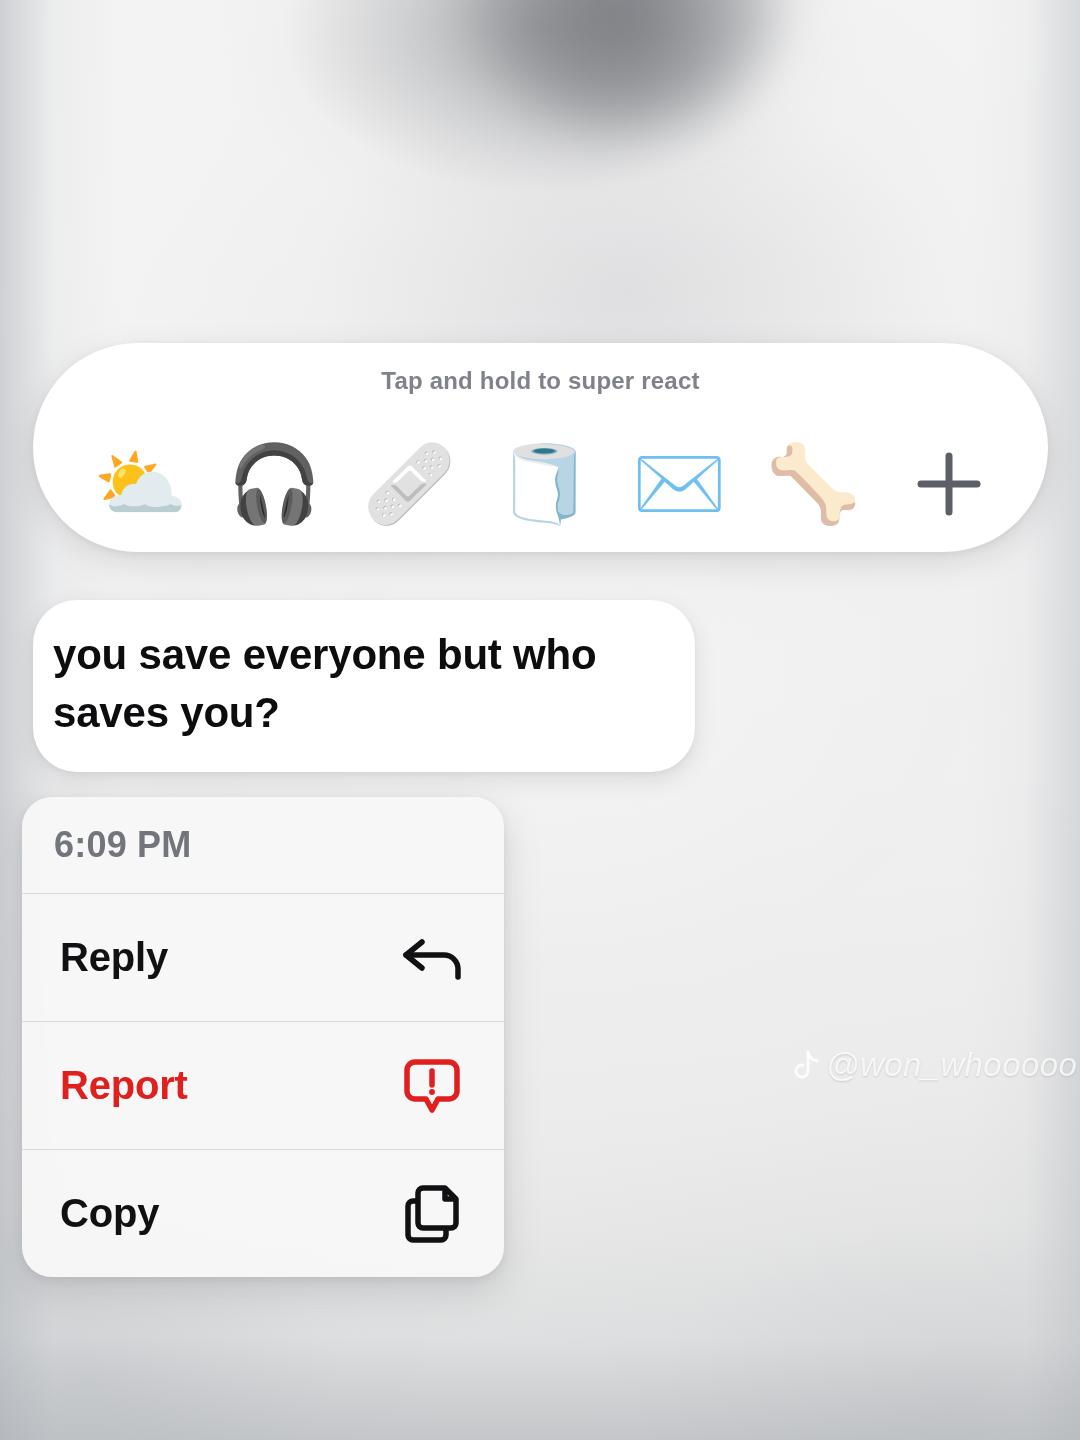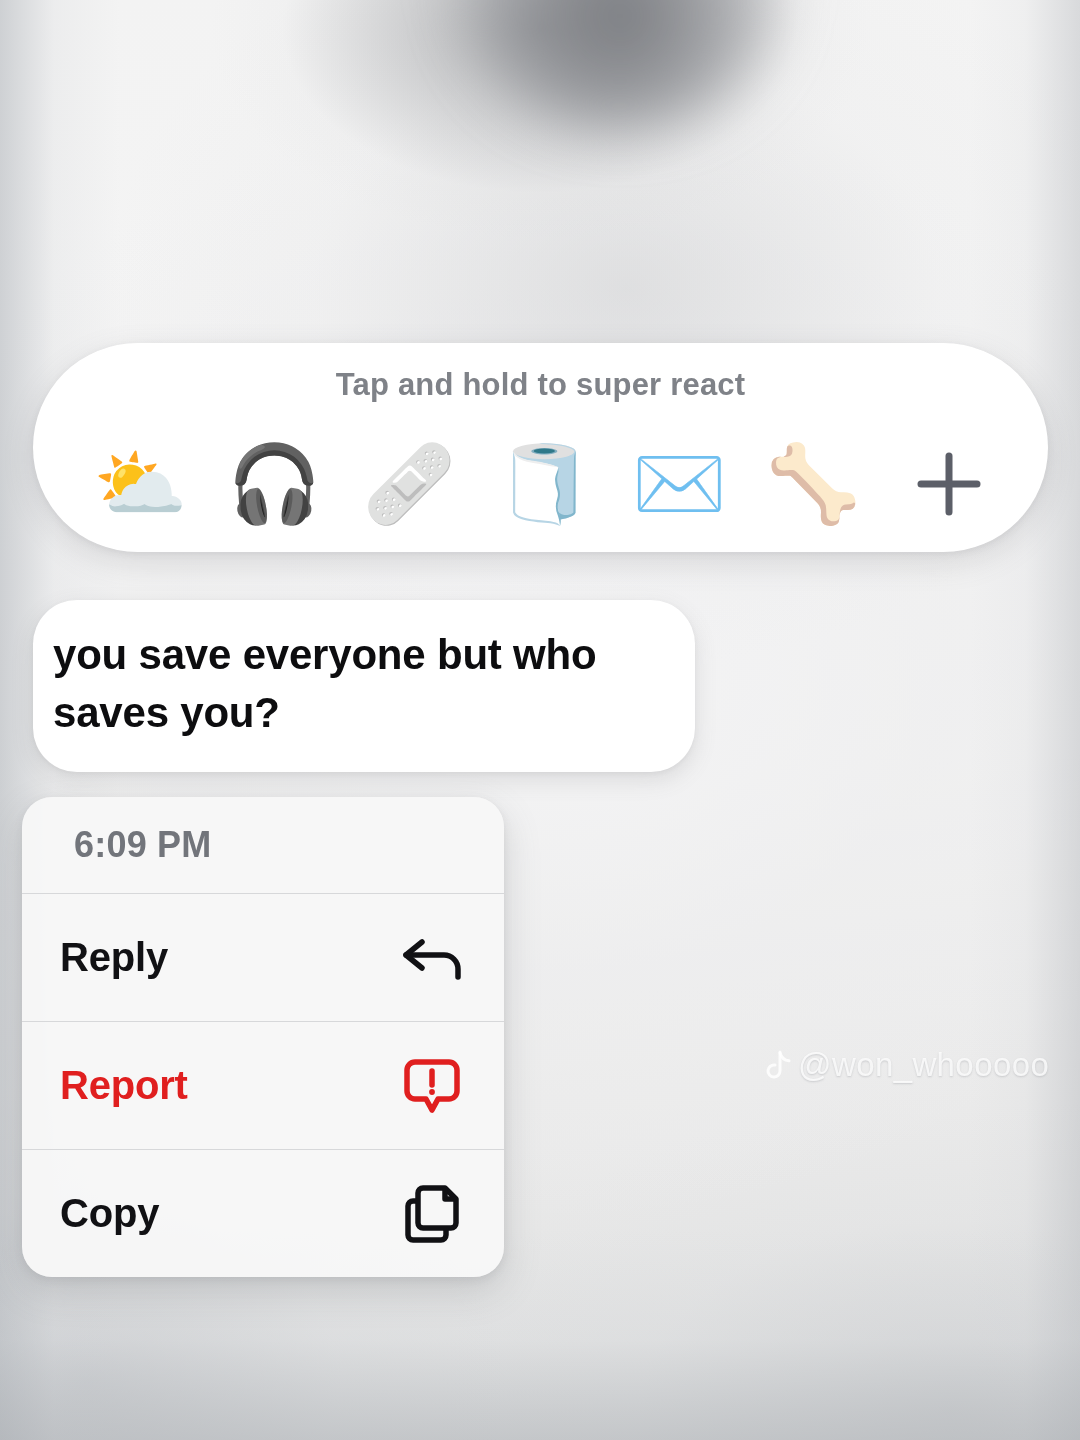--- a/index.html
+++ b/index.html
@@ -64,21 +64,21 @@
     background: #ffffff;
     border-radius: 110px;
     box-shadow: 0 10px 30px rgba(100,102,108,0.18), 0 2px 6px rgba(100,102,108,0.10);
     box-sizing: border-box;
   }
   .reaction-hint {
     position: absolute;
     left: 0; right: 0;
     top: 24px;
     text-align: center;
-    font-size: 31px;
+    font-size: 24px;
     font-weight: bold;
     letter-spacing: 0.2px;
     color: #7f8288;
   }
   .reaction-row {
     position: absolute;
     left: 40px;
     right: 32px;
     top: 86px;
     height: 110px;
@@ -131,21 +131,21 @@
     background: rgba(247,247,247,0.97);
     border-radius: 30px;
     overflow: hidden;
     box-shadow: 0 14px 36px rgba(95,98,104,0.22), 0 3px 8px rgba(95,98,104,0.12);
     box-sizing: border-box;
   }
   .menu-timestamp {
     height: 96px;
     display: flex;
     align-items: center;
-    padding: 0 52px;
+    padding: 0 32px;
     font-size: 36px;
     font-weight: bold;
     color: #72757b;
     letter-spacing: 0.2px;
     box-sizing: border-box;
   }
   .menu-row {
     height: 128px;
     display: flex;
     align-items: center;
@@ -160,30 +160,31 @@
     color: #111114;
     letter-spacing: -0.2px;
   }
   .menu-label.destructive { color: #e01f1f; }
   .menu-icon { display: flex; align-items: center; justify-content: center; width: 72px; }
   .menu-icon svg { display: block; }
 
   
   .watermark {
     position: absolute;
-    left: 762px;
+    left: 790px;
     top: 1046px;
     display: flex;
     align-items: flex-end;
     gap: 6px;
     font-size: 33px;
     color: rgba(255,255,255,0.80);
     text-shadow: 0 1px 2px rgba(120,122,128,0.28);
     letter-spacing: 0.4px;
     user-select: none;
+    font-style: italic;
   }
   .watermark svg { display: block; }
 </style>
 </head>
 <body>
 
 <div id="screen">
 
   <div class="bg-base"></div>
   <div class="bg-blob-top"></div>

